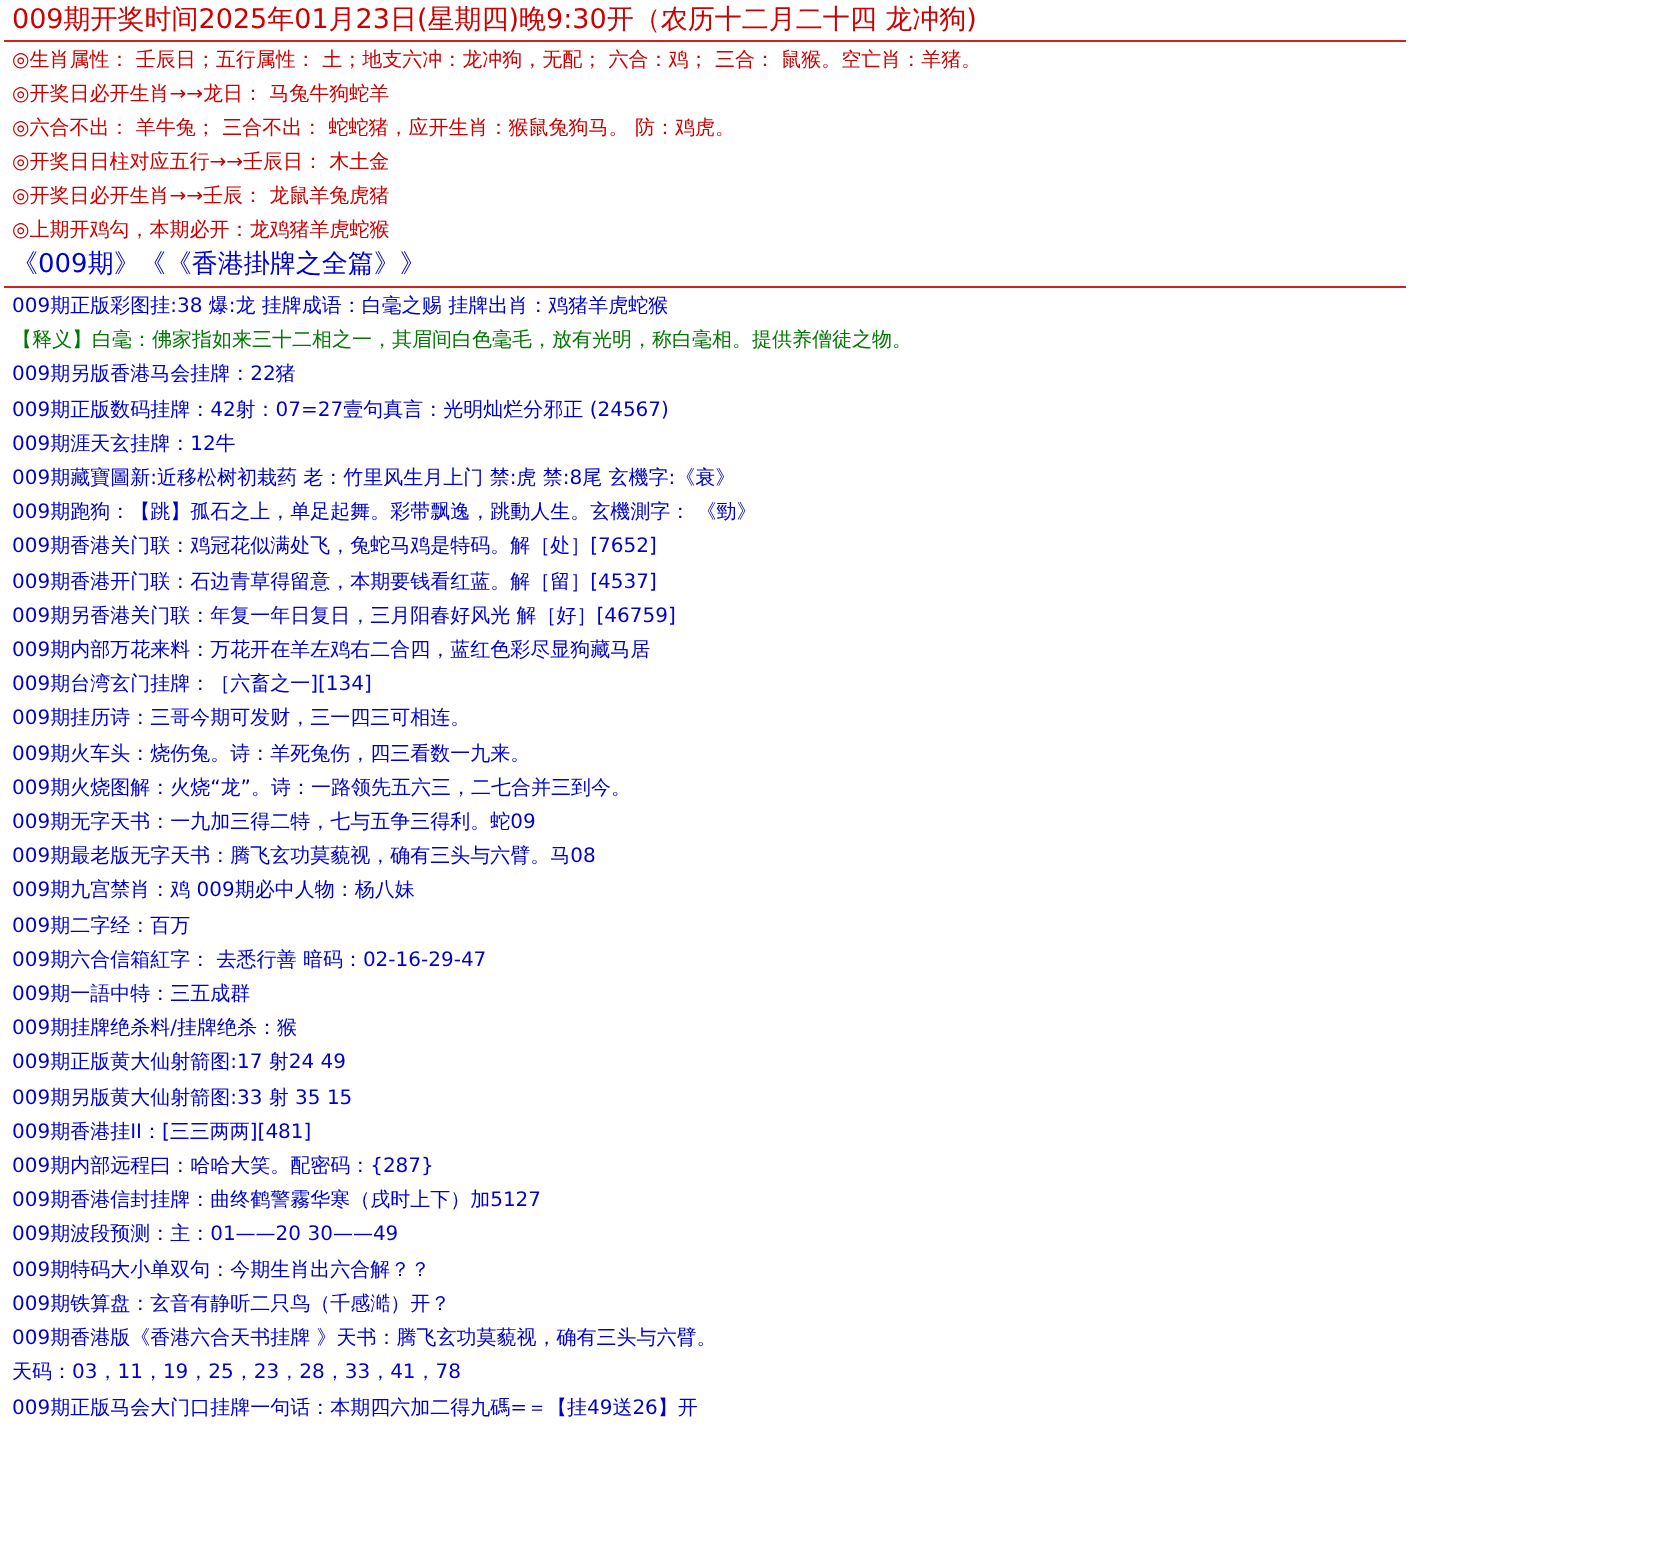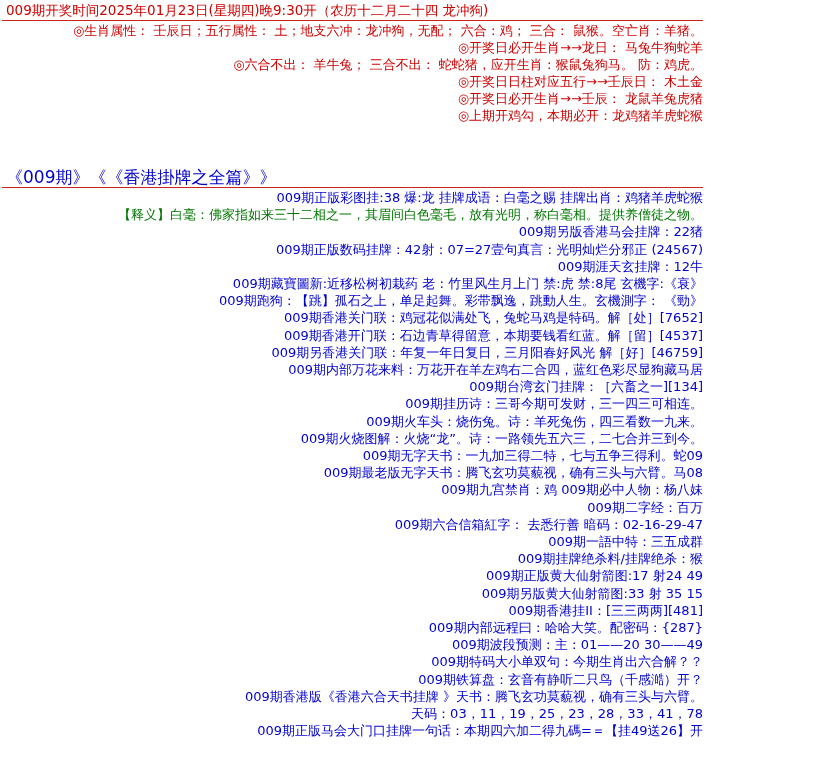--- a/index.html
+++ b/index.html
@@ -31,44 +31,42 @@
     font-weight: normal;
   }
   .hr {
     border: 0;
     border-top: 1px solid #cc2222;
     margin: 1px 0 1px 0;
     width: 100%;
   }
   .line {
     color: #0000aa;
-    font-size: 13px;
+    font-size: 10px;
     line-height: 17.2px;
     white-space: nowrap;
     padding-left: 4px;
-    text-align: right;
   }
   .line.red {
     color: #cc0000;
   }
   .line.green {
     color: #007700;
     font-family: Liberation Serif, serif;
   }
   .line.blue {
     color: #0000cc;
   }
   .block-top .line { line-height: 17.0px; }
   .title-line {
     color: #0000cc;
-    font-size: 17px;
+    font-size: 13px;
     line-height: 18px;
     white-space: nowrap;
     padding-left: 4px;
-    margin-top: 44px;
   }
 </style>
 </head>
 <body>
 
 <div class="page">
 
   <div class="hdr">009期开奖时间2025年01月23日(星期四)晚9:30开（农历十二月二十四  龙冲狗)</div>
   <hr class="hr">
 
@@ -105,20 +103,21 @@
     <div class="line blue">009期最老版无字天书：腾飞玄功莫藐视，确有三头与六臂。马08</div>
     <div class="line blue">009期九宫禁肖：鸡    009期必中人物：杨八妹</div>
     <div class="line blue">009期二字经：百万</div>
     <div class="line blue">009期六合信箱紅字：  去悉行善  暗码：02-16-29-47</div>
     <div class="line blue">009期一語中特：三五成群</div>
     <div class="line blue">009期挂牌绝杀料/挂牌绝杀：猴</div>
     <div class="line blue">009期正版黄大仙射箭图:17  射24  49</div>
     <div class="line blue">009期另版黄大仙射箭图:33  射  35  15</div>
     <div class="line blue">009期香港挂II：[三三两两][481]</div>
     <div class="line blue">009期内部远程曰：哈哈大笑。配密码：{287}</div>
+    <div class="line blue">009期香港信封挂牌：曲终鹤警霧华寒（戌时上下）加5127</div>
     <div class="line blue">009期波段预测：主：01——20  30——49</div>
     <div class="line blue">009期特码大小单双句：今期生肖出六合解？？</div>
     <div class="line blue">009期铁算盘：玄音有静听二只鸟（千感澔）开？</div>
     <div class="line blue">009期香港版《香港六合天书挂牌 》天书：腾飞玄功莫藐视，确有三头与六臂。</div>
     <div class="line blue">天码：03，11，19，25，23，28，33，41，78</div>
     <div class="line blue">009期正版马会大门口挂牌一句话：本期四六加二得九碼=＝【挂49送26】开</div>
 
   </div>
 
 </div>

